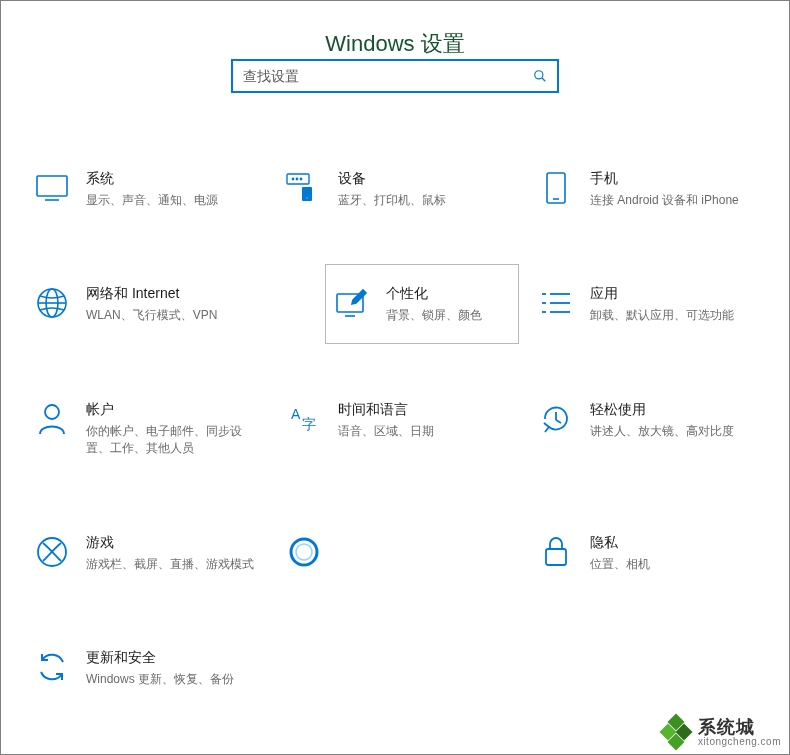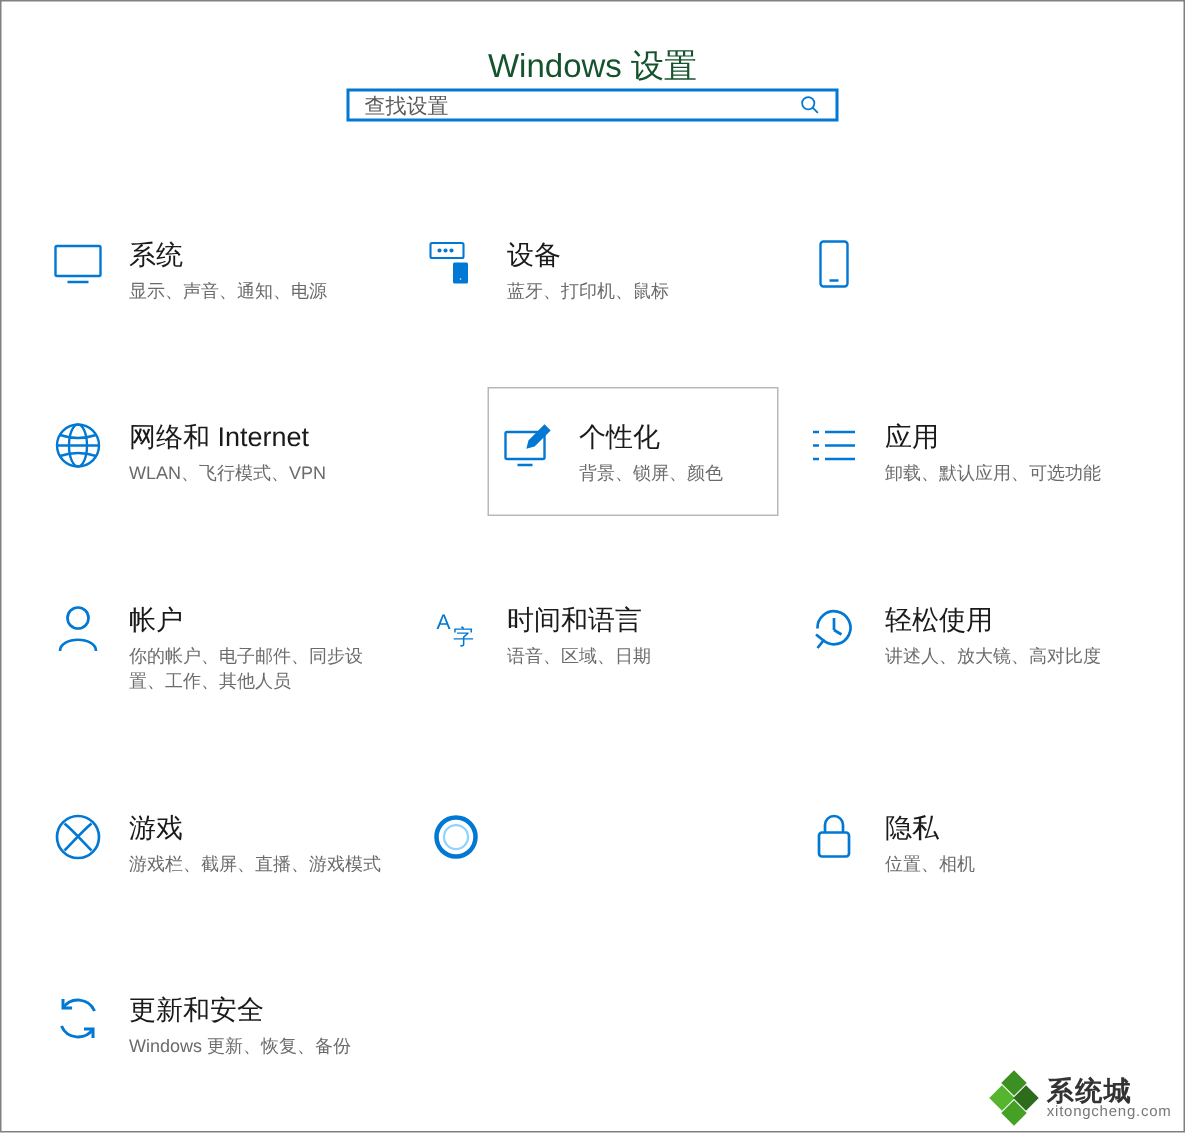--- a/index.html
+++ b/index.html
@@ -21,21 +21,21 @@
       font-weight: 400;
       color: #14532d;
     }
     .search-wrap {
       display: flex;
       justify-content: center;
       margin-bottom: 56px;
     }
     .search-box {
       width: 328px;
-      height: 22px;
+      height: 34px;
       border: 2px solid #0078d4;
       display: flex;
       align-items: center;
       padding: 0 10px;
       background: #fff;
     }
     .search-input {
       border: none;
       outline: none;
       flex: 1;
@@ -72,21 +72,21 @@
       justify-content: center;
       margin-left: 2px;
     }
     .tile .txt {
       margin-left: 14px;
       padding-top: 2px;
       flex: 1;
       min-width: 0;
     }
     .tile .title {
-      font-size: 18px;
+      font-size: 14px;
       color: #1a1a1a;
       margin-bottom: 4px;
     }
     .tile .desc {
       font-size: 12px;
       color: #6b6b6b;
       line-height: 1.45;
     }
     svg { display:block; }
     .watermark {
@@ -163,20 +163,24 @@
         <div class="desc">蓝牙、打印机、鼠标</div>
       </div>
     </div>
 
     <div class="tile">
       <div class="ico">
         <svg width="22" height="34" viewBox="0 0 22 34" fill="none" stroke="#0078d4" stroke-width="1.6">
           <rect x="2" y="2" width="18" height="30" rx="2"></rect>
             <line x1="8" y1="28" x2="14" y2="28"></line>
         </svg>
+      </div>
+      <div class="txt">
+        <div class="title">手机</div>
+        <div class="desc">连接 Android 设备和 iPhone</div>
       </div>
     </div>
 
     <div class="tile">
       <div class="ico">
         <svg width="34" height="34" viewBox="0 0 34 34" fill="none" stroke="#0078d4" stroke-width="1.6">
           <circle cx="17" cy="17" r="14"></circle>
           <ellipse cx="17" cy="17" rx="6" ry="14"></ellipse>
           <line x1="3" y1="17" x2="31" y2="17"></line>
           <path d="M5 10 Q17 14 29 10"></path>

